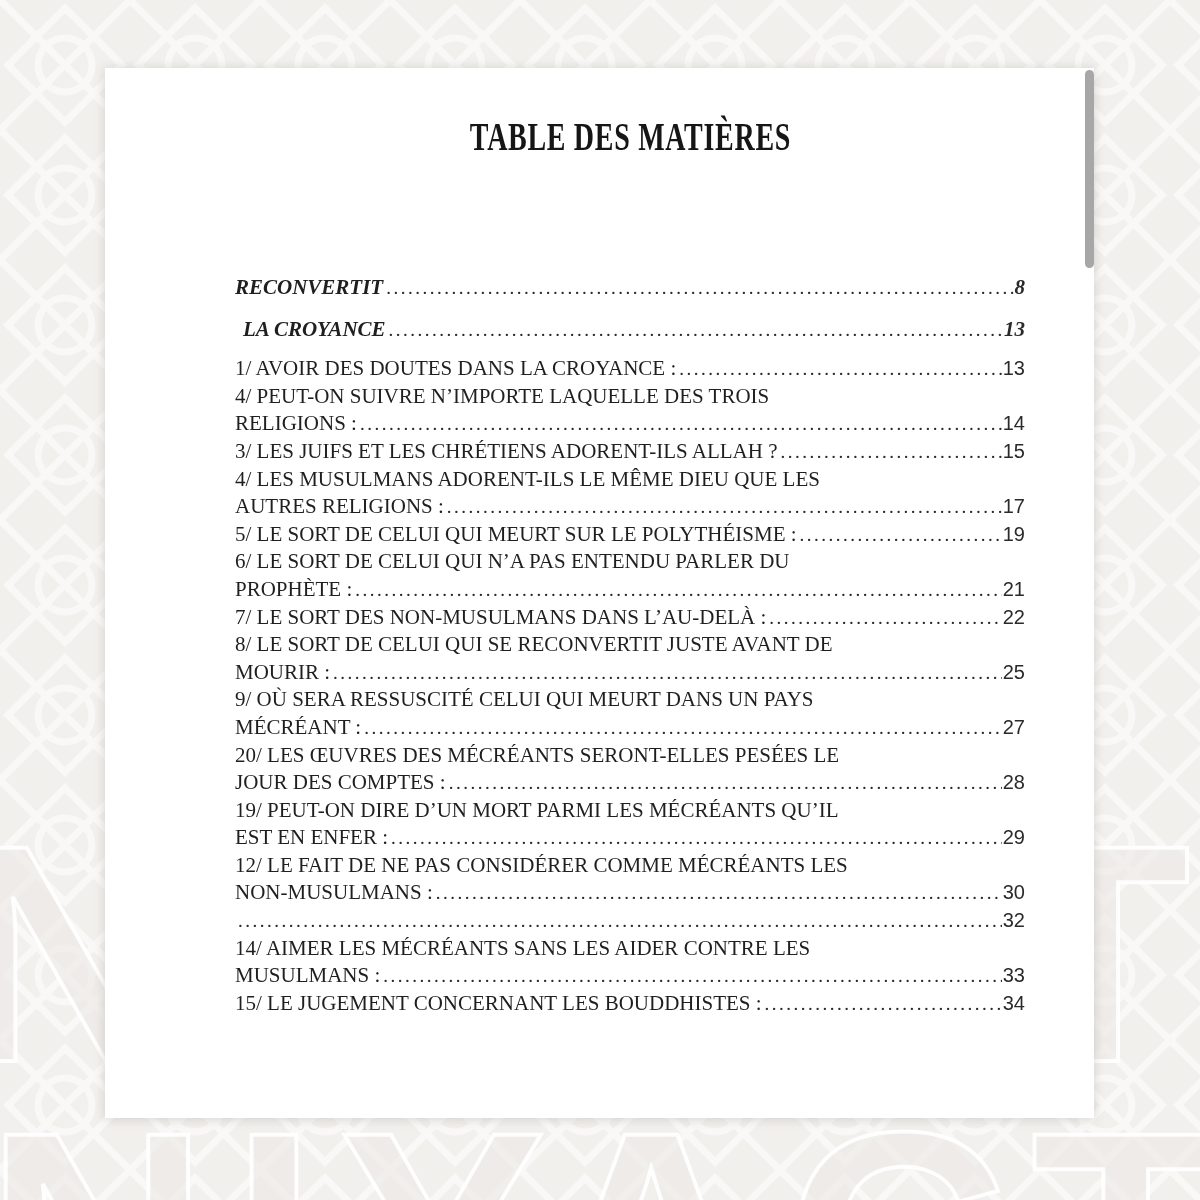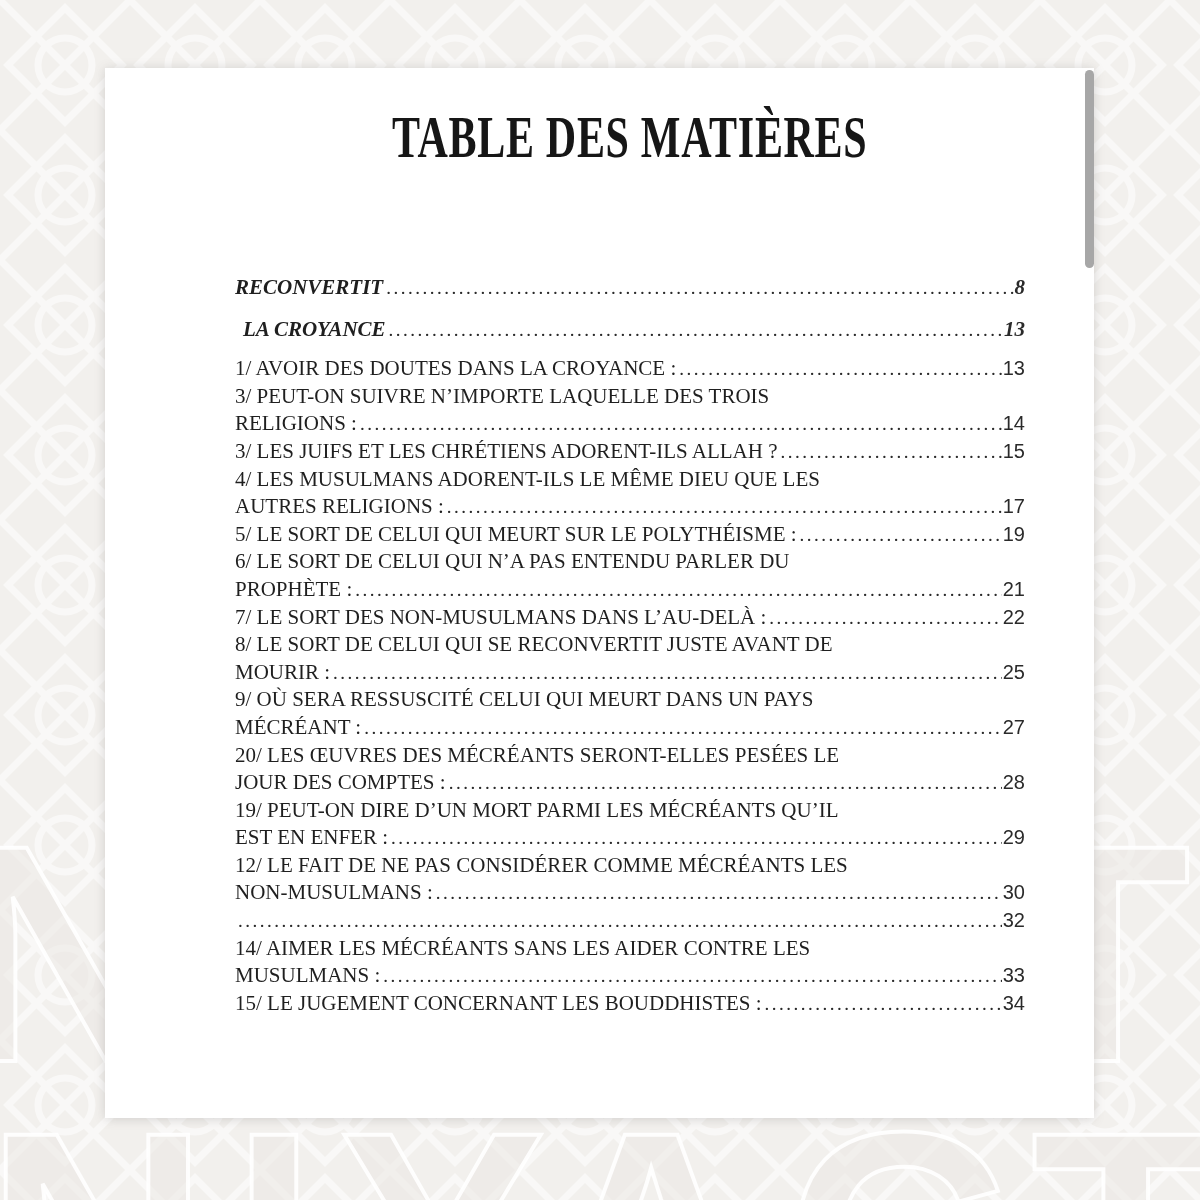--- a/index.html
+++ b/index.html
@@ -37,21 +37,21 @@
     box-shadow: 0 1px 10px rgba(90, 88, 85, 0.22);
     box-sizing: border-box;
     padding: 30px 69px 0 130px;
   }
 
   .doc-title {
     margin: 0;
     height: 116px;
     line-height: 78px;
     text-align: center;
-    font-size: 60px;
+    font-size: 40px;
     font-weight: bold;
     color: #161616;
     white-space: nowrap;
   }
   .doc-title .squeeze {
     display: inline-block;
     transform: scaleX(0.70);
     transform-origin: 50% 50%;
     letter-spacing: 1px;
   }
@@ -142,21 +142,21 @@
 
   <div class="toc-entry item">
     <div class="toc-row">
       <span class="toc-text">1/ AVOIR DES DOUTES DANS LA CROYANCE :</span>
       <span class="toc-dots"></span>
       <span class="toc-page">13</span>
     </div>
   </div>
 
   <div class="toc-entry item">
-    <div class="toc-wrap-line">3/ PEUT-ON SUIVRE N’IMPORTE LAQUELLE DES TROIS</div>
+    <div class="toc-wrap-line">4/ PEUT-ON SUIVRE N’IMPORTE LAQUELLE DES TROIS</div>
           <div class="toc-row">
       <span class="toc-text">RELIGIONS :</span>
       <span class="toc-dots"></span>
       <span class="toc-page">14</span>
     </div>
   </div>
 
   <div class="toc-entry item">
     <div class="toc-row">
       <span class="toc-text">3/ LES JUIFS ET LES CHRÉTIENS ADORENT-ILS ALLAH ?</span>

